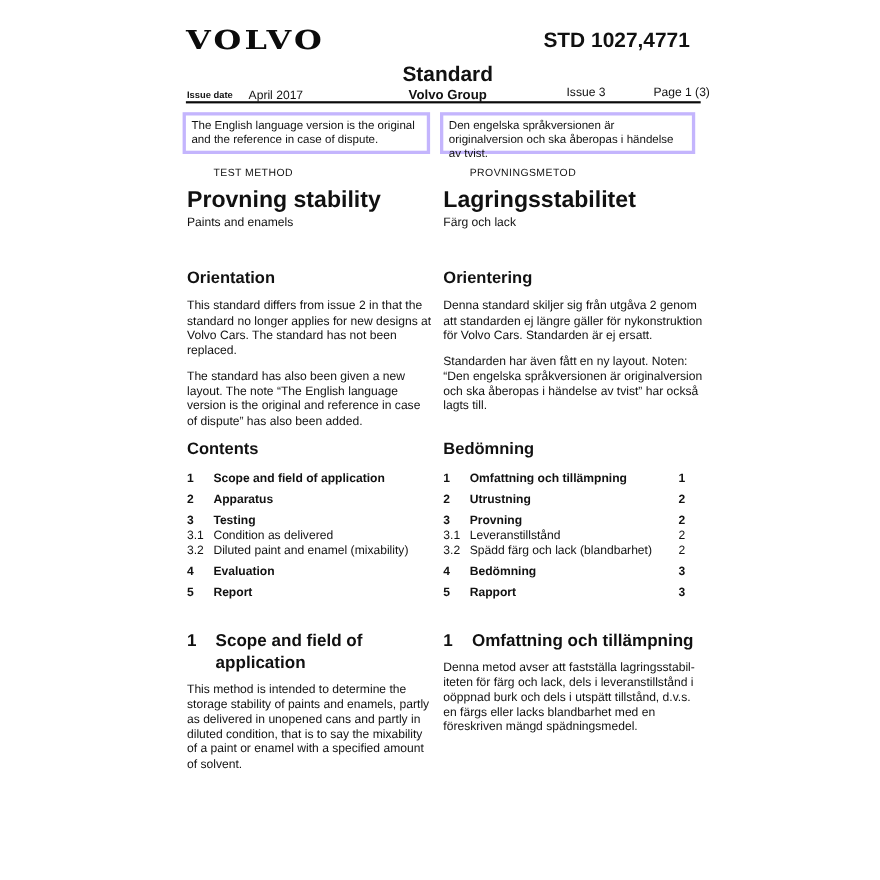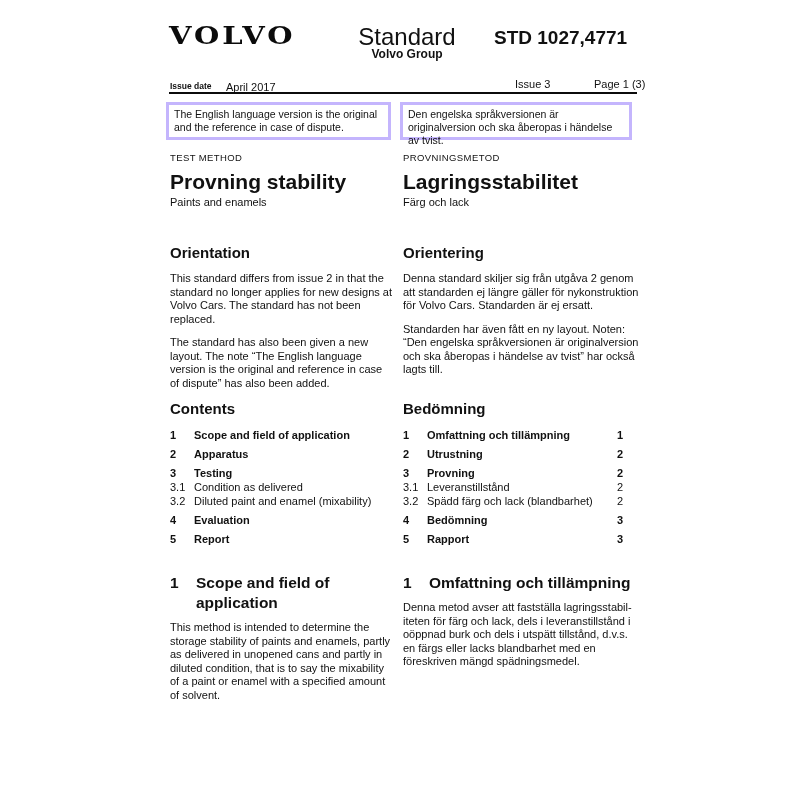--- a/index.html
+++ b/index.html
@@ -34,23 +34,24 @@
     transform-origin: top left;
     color: #0b0b0b;
     white-space: nowrap;
   }
   .std-block {
     left: 340px; top: 26px;
     width: 134px;
     text-align: center;
   }
   .std-type {
-    font-size: 24px;
-    font-weight: normal;
+    font-size: 19px;
+    font-weight: bold;
     line-height: 21px;
+    margin-top: 32px;
   }
   .std-org {
     font-size: 12px;
     font-weight: bold;
     line-height: 14px;
   }
   .doc-number {
     left: 494px; top: 27px;
     font-size: 19px;
     font-weight: bold;
@@ -78,20 +79,21 @@
   .notice-en { left: 166px; top: 102px; width: 225px; }
   .notice-sv { left: 400px; top: 102px; width: 232px; }
 
   
   .col-l { left: 170px; width: 222px; }
   .col-r { left: 403px; width: 240px; }
 
   .kicker {
     font-size: 9.5px;
     letter-spacing: 0.4px;
+    margin-left: 24px;
   }
   .doc-title {
     font-size: 21px;
     font-weight: bold;
     margin-top: 7px;
     line-height: 23px;
   }
   .doc-subtitle {
     font-size: 11px;
     margin-top: 3px;

